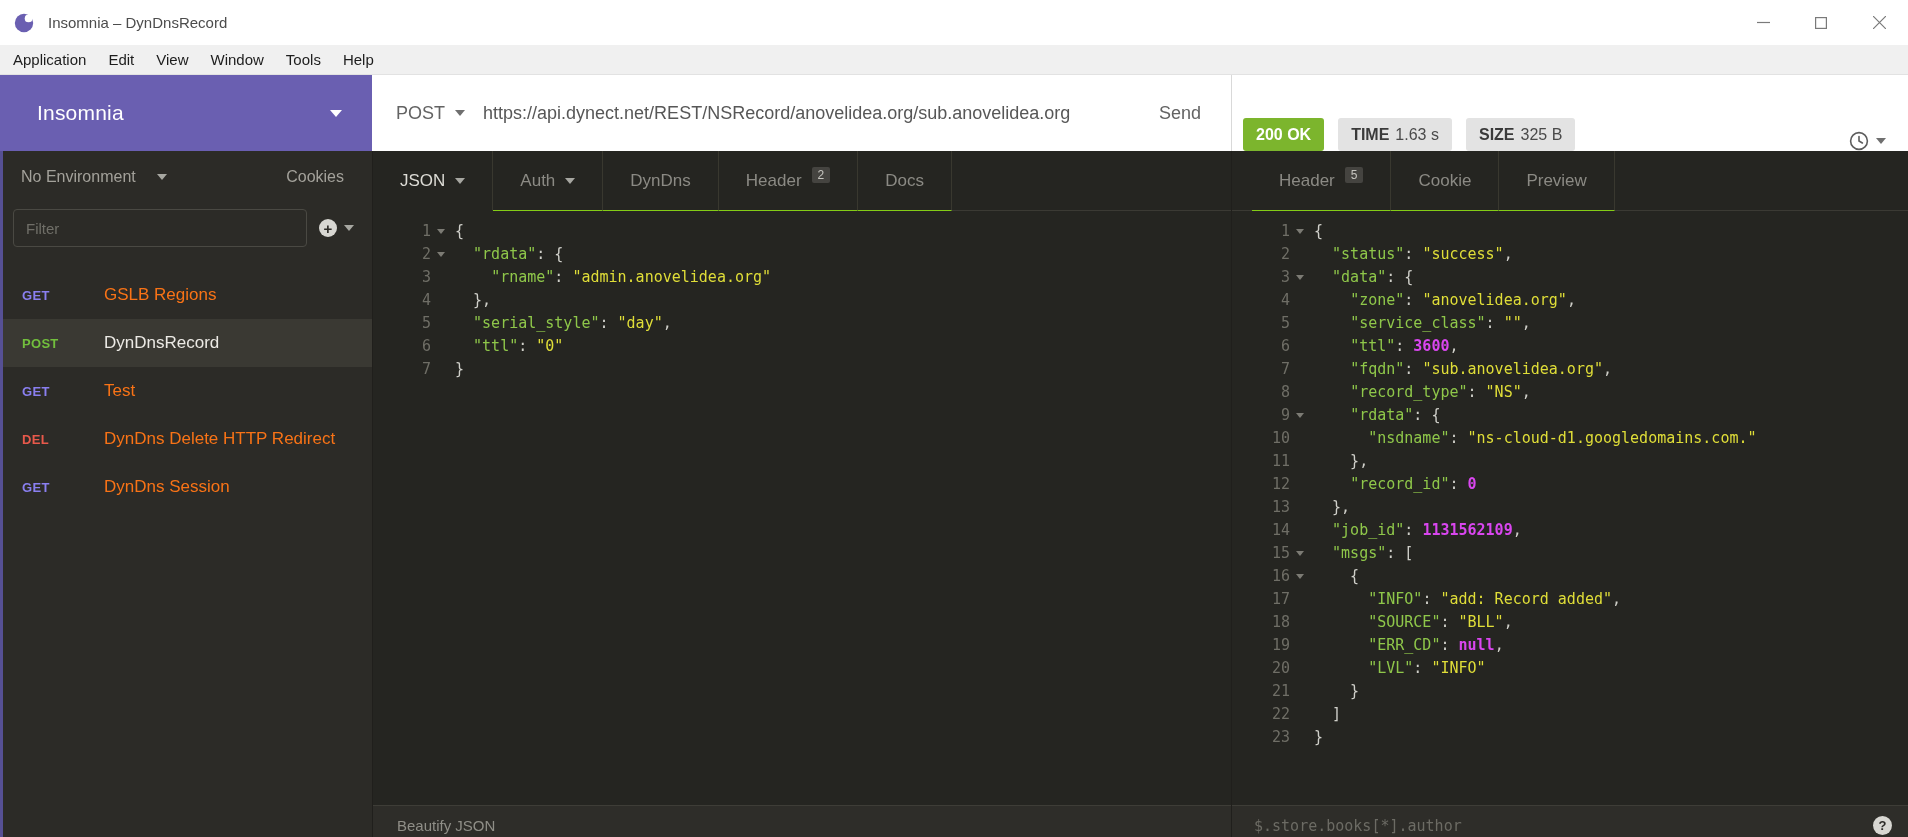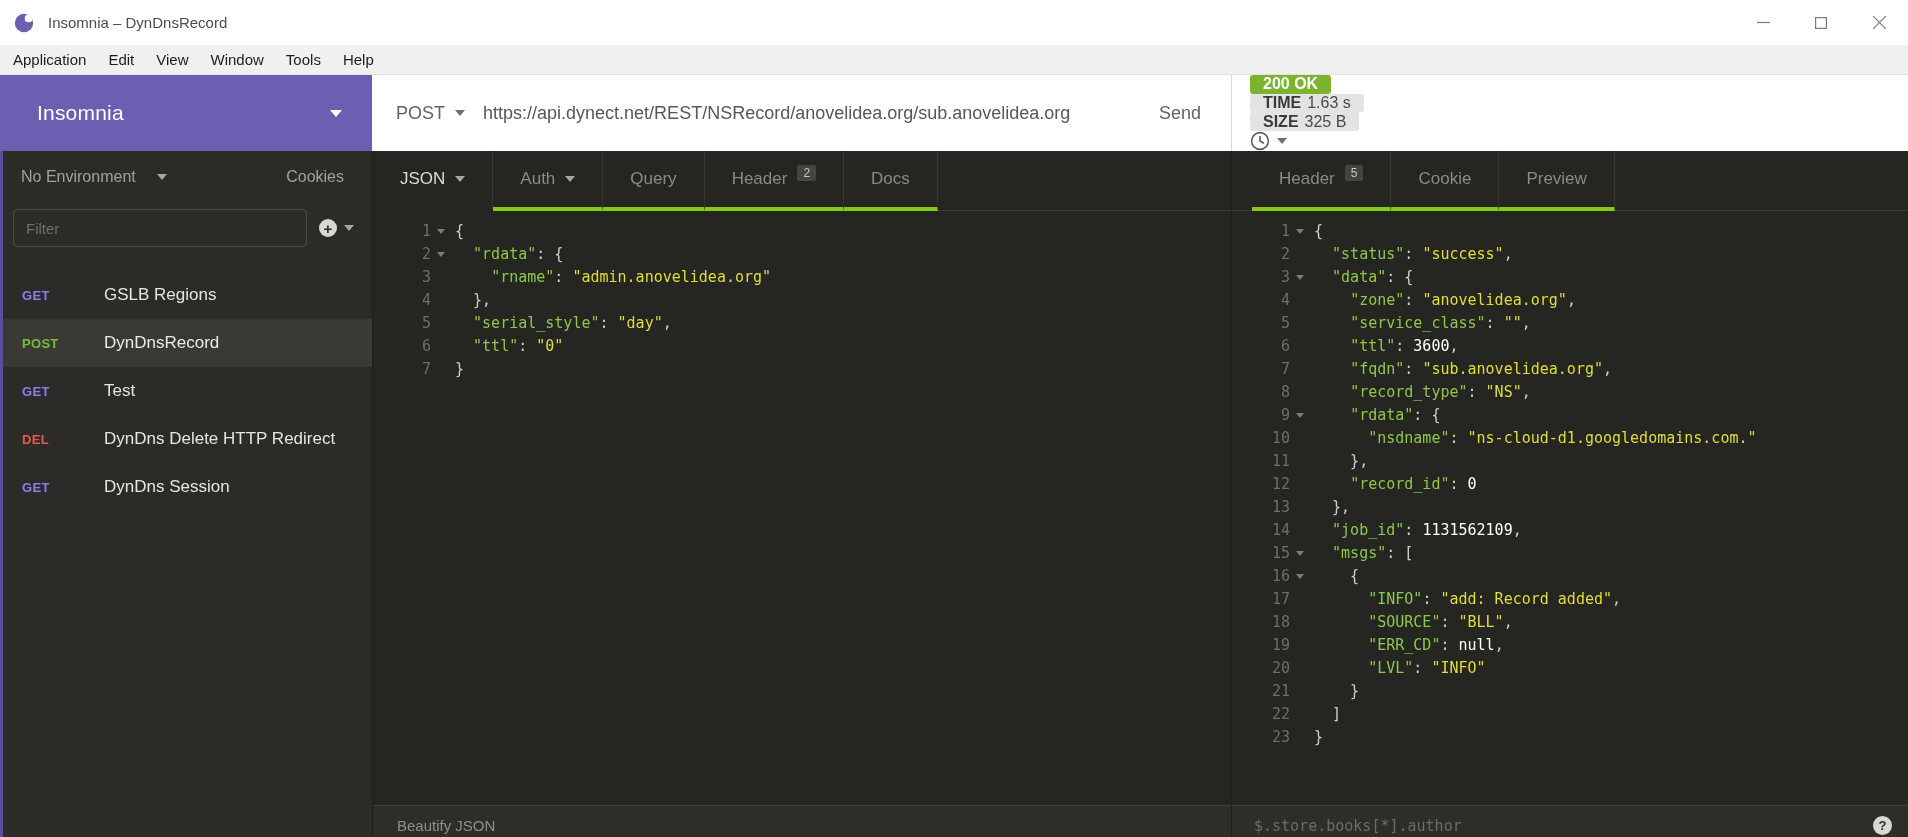--- a/index.html
+++ b/index.html
@@ -25,21 +25,21 @@
   .caret { width:0; height:0; border-left:6px solid transparent; border-right:6px solid transparent; border-top:7px solid #ffffff; display:inline-block; }
   .caret.sm { border-left-width:5px; border-right-width:5px; border-top-width:6px; }
   .caret.gray { border-top-color:#6f6f6f; }
   .caret.dim  { border-top-color:#a7a7a1; }
 
   .urlbar { flex:1; background:#ffffff; display:flex; align-items:center; }
   .method-select { display:flex; align-items:center; gap:10px; padding:0 18px 0 24px; font-size:18px; color:#636363; }
   .url-text { flex:1; font-size:18px; color:#575757; white-space:nowrap; overflow:hidden; }
   .send-btn { font-size:18px; color:#636363; padding:0 30px; height:68px; line-height:68px; }
 
-  .resp-meta { width:677px; background:#ffffff; border-left:1px solid #d9d9d9; display:flex; align-items:flex-start; padding-left:18px;flex-direction:column; }
+  .resp-meta { width:677px; background:#ffffff; border-left:1px solid #d9d9d9; display:flex; align-items:flex-end; padding-left:11px; }
   .badge { height:33px; display:flex; align-items:center; border-radius:3px; padding:0 13px; font-size:16px; margin-right:14px; }
   .badge.status { background:#7cb52d; color:#ffffff; font-weight:700; }
   .badge.plain { background:#e3e3e3; color:#4a4a4a; }
   .badge.plain b { font-weight:700; margin-right:6px; color:#3a3a3a; }
   .meta-spacer { flex:1; }
   .clock-wrap { display:flex; align-items:center; gap:7px; margin-right:22px; }
 
   
   .main { height:694px; display:flex; }
 
@@ -50,44 +50,44 @@
   .cookies-link { color:#a3a19a; font-size:16px; }
   .filter-row { display:flex; align-items:center; padding:6px 18px 10px 10px; gap:12px; }
   .filter-input { flex:1; background:transparent; border:1px solid #4a4943; border-radius:4px; height:38px; color:#c9c7c0; font-size:15px; padding:0 12px; outline:none; font-family:"Liberation Sans", sans-serif; }
   .filter-input::placeholder { color:#706f68; }
   .plus-wrap { display:flex; align-items:center; gap:7px; }
   .circle-icon { width:18px; height:18px; border-radius:50%; background:#d8d7d2; color:#2c2b27; font-size:15px; font-weight:700; display:flex; align-items:center; justify-content:center; line-height:1; }
   .req-list { margin-top:14px; }
   .req-row { height:48px; display:flex; align-items:center; padding-left:19px; cursor:default;gap:20px; }
   .req-row.selected { background:#3a3933; }
   .req-method { width:58px; font-size:13px; font-weight:700; letter-spacing:.3px; }
-  .req-name { font-size:17px; color:#e5e5e5; margin-left:4px; white-space:nowrap; }
+  .req-name { font-size:17px; color:#f97316; margin-left:4px; white-space:nowrap; }
   .req-row.selected .req-name { color:#eceae5; }
 
   
   .pane { display:flex; flex-direction:column; background:#252521; }
   .pane.middle { flex:1; border-left:1px solid #201f1c; }
   .pane.right { width:677px; border-left:1px solid #201f1c; }
   .tab-row { height:60px; display:flex; align-items:stretch; }
   .tab-lead { width:20px; border-bottom:1px solid #3b3a34; }
-  .tab { display:flex; align-items:center; gap:10px; padding:0 27px; font-size:17px; color:#8b8a84; border-right:1px solid #39382f; border-bottom:4px solid #84cc16; }
+  .tab { display:flex; align-items:center; gap:10px; padding:0 27px; font-size:17px; color:#8b8a84; border-right:1px solid #39382f; border-bottom:1px solid #84cc16; }
   .tab.active { color:#dddcd6; border-bottom-color:transparent; }
   .tab .tab-badge { background:#454440; color:#c6c5bf; font-size:12px; padding:1px 6px; border-radius:2px; transform:translateY(-6px); }
   .tab-filler { flex:1; border-bottom:1px solid #3b3a34; }
 
   .editor { flex:1; overflow:hidden; padding-top:9px; position:relative; }
   .code-line { display:flex; height:23px; line-height:23px; font-family:"DejaVu Sans Mono", monospace; font-size:15px; white-space:pre; }
   .gutter-num { width:58px; text-align:right; color:#6f6e66; flex:0 0 auto; }
   .gutter-fold { width:20px; flex:0 0 auto; display:flex; align-items:center; justify-content:center; }
   .fold-tri { width:0; height:0; border-left:4px solid transparent; border-right:4px solid transparent; border-top:5px solid #7c7b74; }
   .code-text { padding-left:4px; }
   .tok-p { color:#d0d0ca; }
   .tok-k { color:#8fc74a; }
   .tok-s { color:#e0de38; }
-  .tok-n { color:#ffffff; }
+  .tok-n { color:#d946ef;font-weight:bold; }
 
   .pane-bottom { height:40px; background:#2e2d29; border-top:1px solid #3e3d37; display:flex; align-items:center; }
   .beautify { font-size:15px; color:#8f8e87; padding-left:24px; }
   .jsonpath-input { flex:1; background:transparent; border:none; outline:none; font-family:"DejaVu Sans Mono", monospace; font-size:15px; color:#c9c7c0; padding-left:22px; }
   .jsonpath-input::placeholder { color:#6c6b64; }
   .help-icon { width:19px; height:19px; border-radius:50%; background:#d8d7d2; color:#2c2b27; font-size:13px; font-weight:700; display:flex; align-items:center; justify-content:center; margin-right:16px; }
 </style>
 </head>
 <body>
 
@@ -204,21 +204,21 @@
     <div class="tab-row" id="req-tabs">
         <div class="tab active">
           <span>JSON</span>
           <span class="caret sm dim"></span>
         </div>
         <div class="tab">
           <span>Auth</span>
           <span class="caret sm dim"></span>
         </div>
         <div class="tab">
-          <span>Query</span>
+          <span>DynDns</span>
         </div>
         <div class="tab">
           <span>Header</span>
           <span class="tab-badge">2</span>
         </div>
         <div class="tab">
           <span>Docs</span>
         </div>
         <div class="tab-filler"></div>
       </div>

